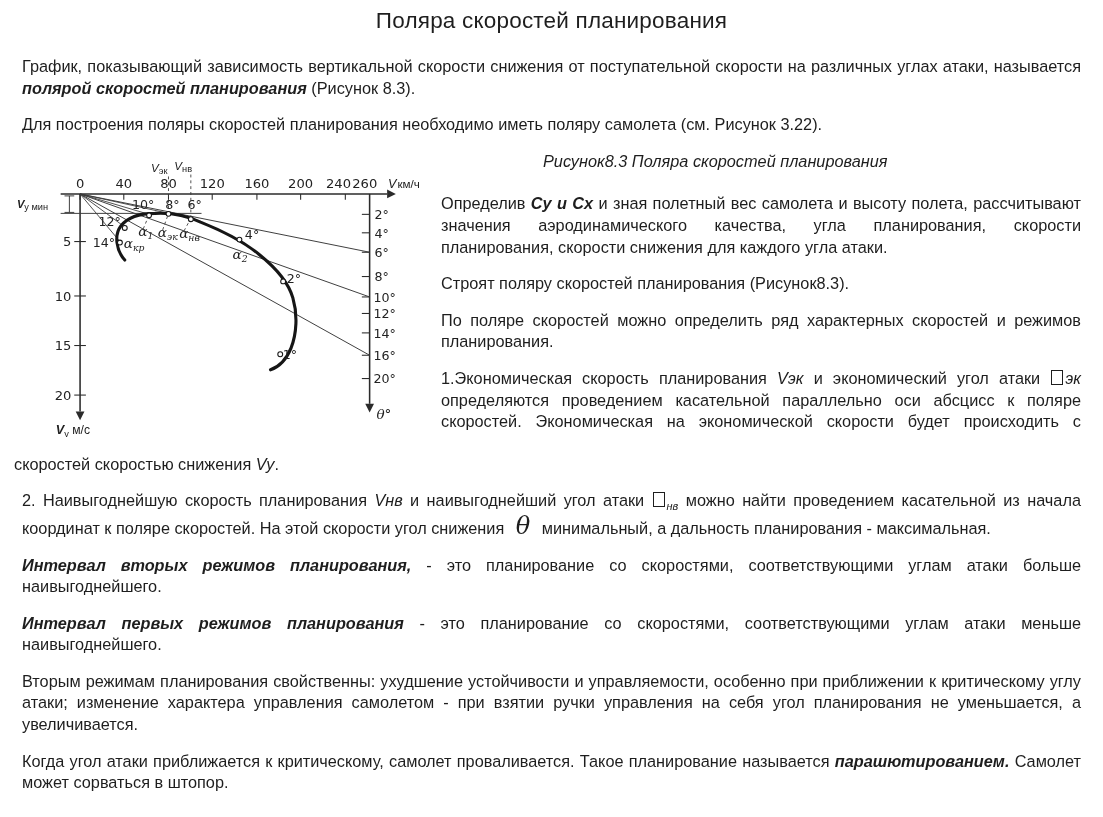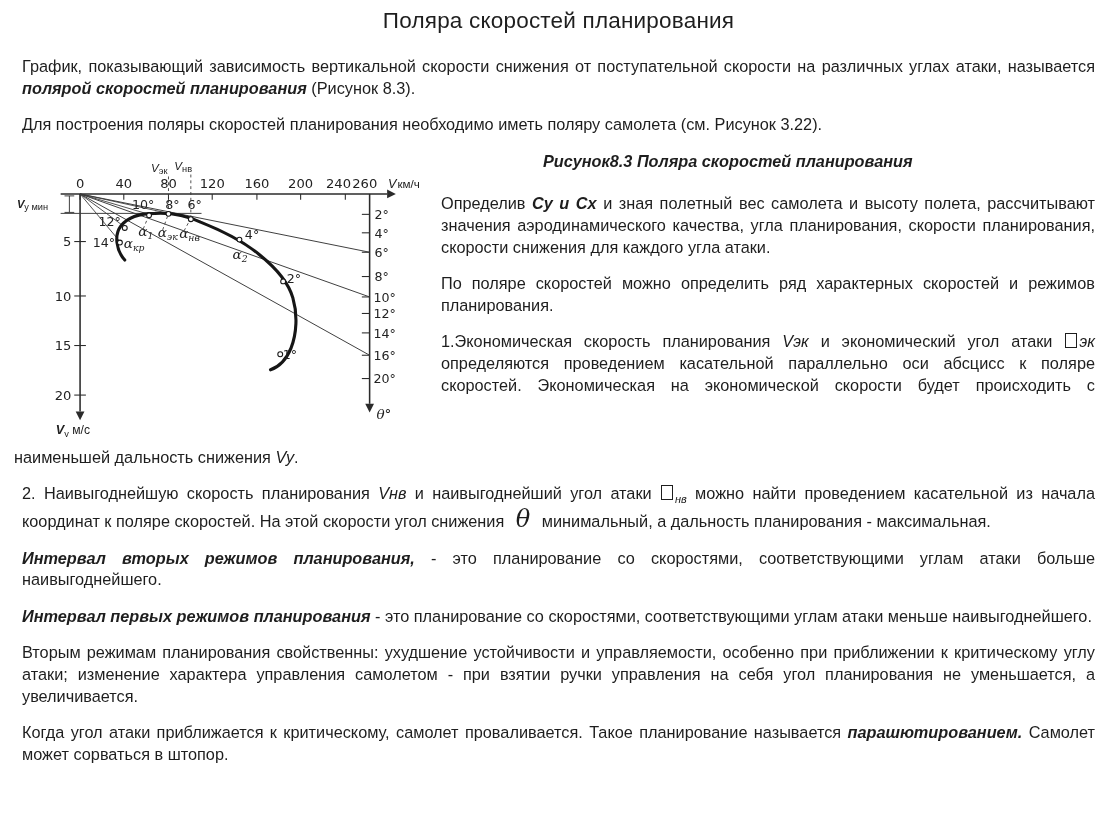--- a/index.html
+++ b/index.html
@@ -1,23 +1,23 @@
 <!DOCTYPE html>
 <html lang="ru"><head>
 <meta charset="utf-8">
 <style>
   html,body{margin:0;padding:0;background:#fff;}
   body{width:1103px;color:#1e1e1e;font-family:"Liberation Sans","DejaVu Sans",sans-serif;}
-  .page{width:1103px;height:817px;box-sizing:border-box;padding:4px 0 6px 14px;overflow:hidden;}
+  .page{width:1103px;height:817px;box-sizing:border-box;padding:4px 14px 6px 14px;overflow:hidden;}
   h1.title{font-size:22.5px;font-weight:400;text-align:center;margin:4px 0 22px 0;letter-spacing:0.2px;}
   p{margin:15px 8px;line-height:21.6px;font-size:16.3px;text-align:justify;}
   .row{display:flex;align-items:flex-start;}
   figure.fig{margin:2px 8px 0 0;padding:0;flex:0 0 auto;}
   .rcol{flex:1 1 auto;min-width:0;}
-  .caption{font-weight:bold;font-style:italic;text-align:left;padding-left:110px;margin:0 0 21px 0;}
+  .caption{font-weight:normal;font-style:italic;text-align:left;padding-left:110px;margin:0 0 21px 0;}
   .p4a{text-align-last:justify;}
   .p4b{margin:6px 0 15px 0;}
   
   .seg-n{}
   .seg-i{font-style:italic;}
   .seg-bi{font-weight:bold;font-style:italic;}
   .seg-sub{font-size:11px;vertical-align:-4px;}
   .seg-subi{font-size:11px;vertical-align:-4px;font-style:italic;}
   .seg-theta{font-family:"DejaVu Serif","Liberation Serif",serif;font-style:italic;font-size:24px;line-height:0;margin:0 7px;}
   .seg-box{display:inline-block;width:10px;height:13px;border:1.3px solid #1e1e1e;vertical-align:-1px;margin:0 2px 0 1px;}
@@ -167,25 +167,26 @@
           <text class="fal" x="162" y="226"><tspan>α</tspan><tspan class="sub9" dy="3">эк</tspan></text>
           <text class="fal" x="184" y="227"><tspan>α</tspan><tspan class="sub9" dy="3">нв</tspan></text>
           <text class="fal" x="239" y="249"><tspan>α</tspan><tspan class="sub9" dy="3">2</tspan></text>
         </g>
       </svg>
     </figure>
 
     <div class="rcol">
       <p class="caption">Рисунок8.3 Поляра скоростей планирования</p>
       <p><span class="seg-n">Определив </span><span class="seg-bi">Су и Сх</span><span class="seg-n"> и зная полетный вес самолета и высоту полета, рассчитывают значения аэродинамического качества, угла планирования, скорости планирования, скорости снижения для каждого угла атаки.</span></p>
+      <p><span class="seg-n">Строят поляру скоростей планирования (Рисунок8.3).</span></p>
       <p><span class="seg-n">По поляре скоростей можно определить ряд характерных скоростей и режимов планирования.</span></p>
       <p class="p4a"><span class="seg-n">1.Экономическая скорость планирования </span><span class="seg-i">Vэк</span><span class="seg-n"> и экономический угол атаки </span><span class="seg-box"></span><span class="seg-i">эк</span><span class="seg-n"> определяются проведением касательной параллельно оси абсцисс к поляре скоростей. Экономическая на экономической скорости будет происходить с</span></p>
     </div>
   </div>
 
-  <p class="p4b"><span class="seg-n">наименьшей дальность снижения </span><span class="seg-i">Vy</span><span class="seg-n">.</span></p>
+  <p class="p4b"><span class="seg-n">скоростей скоростью снижения </span><span class="seg-i">Vy</span><span class="seg-n">.</span></p>
   <p><span class="seg-n">2. Наивыгоднейшую скорость планирования </span><span class="seg-i">Vнв</span><span class="seg-n"> и наивыгоднейший угол атаки </span><span class="seg-box"></span><span class="seg-subi">нв</span><span class="seg-n"> можно найти проведением касательной из начала координат к поляре скоростей. На этой скорости угол снижения </span><span class="seg-theta">θ</span><span class="seg-n"> минимальный, а дальность планирования - максимальная.</span></p>
   <p><span class="seg-bi">Интервал вторых режимов планирования,</span><span class="seg-n"> - это планирование со скоростями, соответствующими углам атаки больше наивыгоднейшего.</span></p>
   <p><span class="seg-bi">Интервал первых режимов планирования</span><span class="seg-n"> - это планирование со скоростями, соответствующими углам атаки меньше наивыгоднейшего.</span></p>
   <p><span class="seg-n">Вторым режимам планирования свойственны: ухудшение устойчивости и управляемости, особенно при приближении к критическому углу атаки; изменение характера управления самолетом - при взятии ручки управления на себя угол планирования не уменьшается, а увеличивается.</span></p>
   <p><span class="seg-n">Когда угол атаки приближается к критическому, самолет проваливается. Такое планирование называется </span><span class="seg-bi">парашютированием.</span><span class="seg-n"> Самолет может сорваться в штопор.</span></p>
 
 </div>
 
 </body></html>

